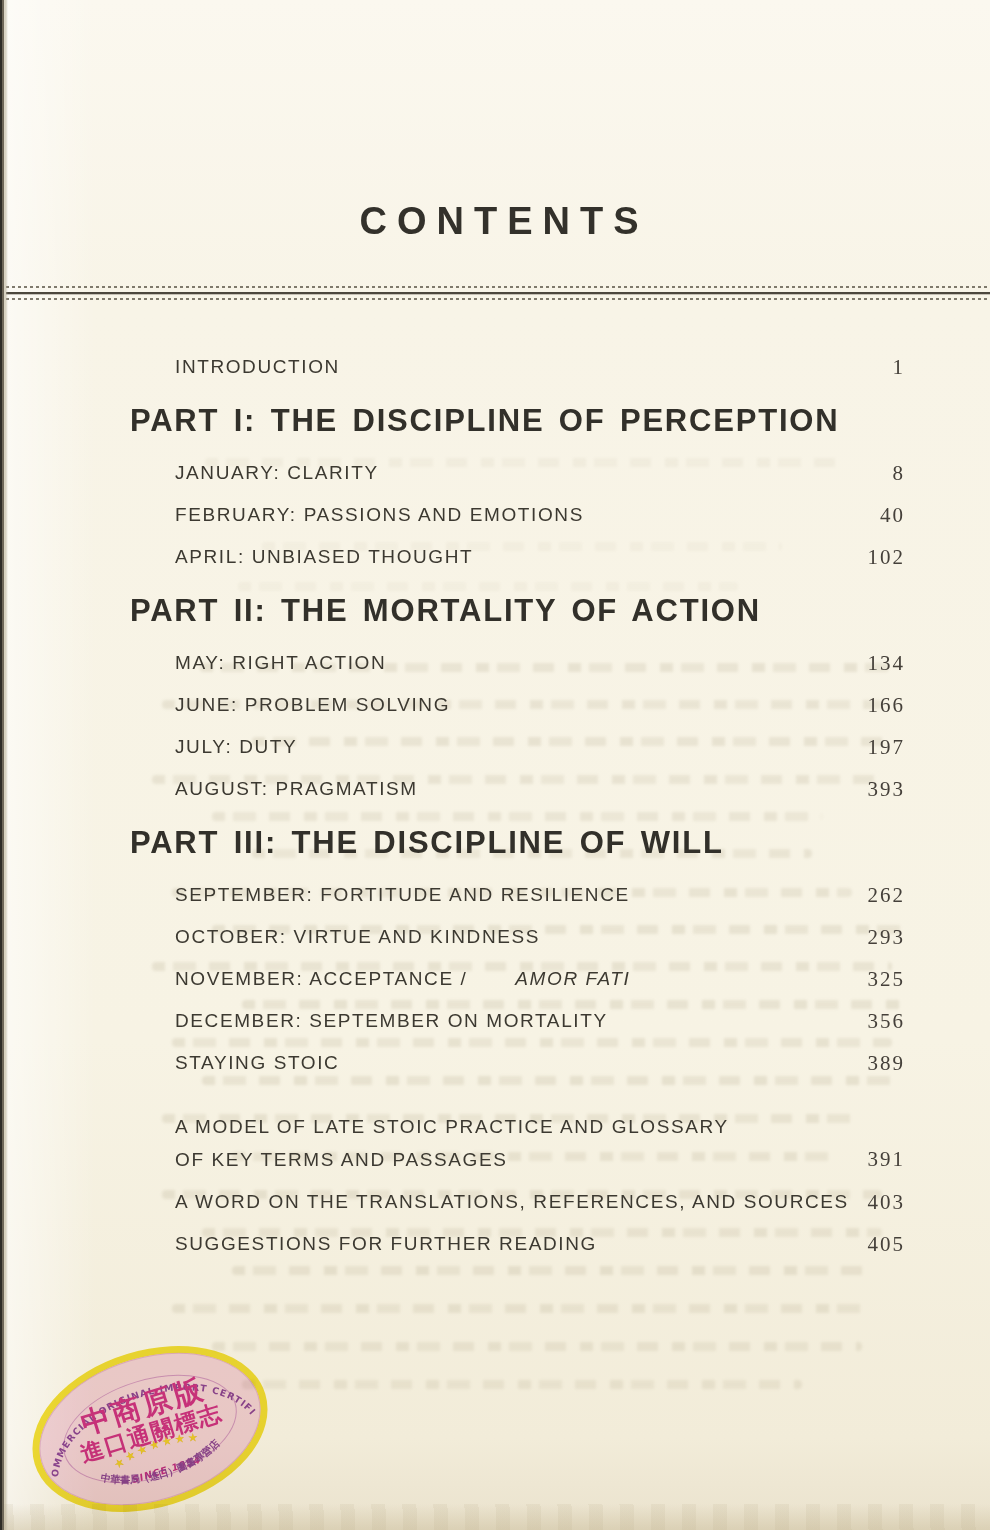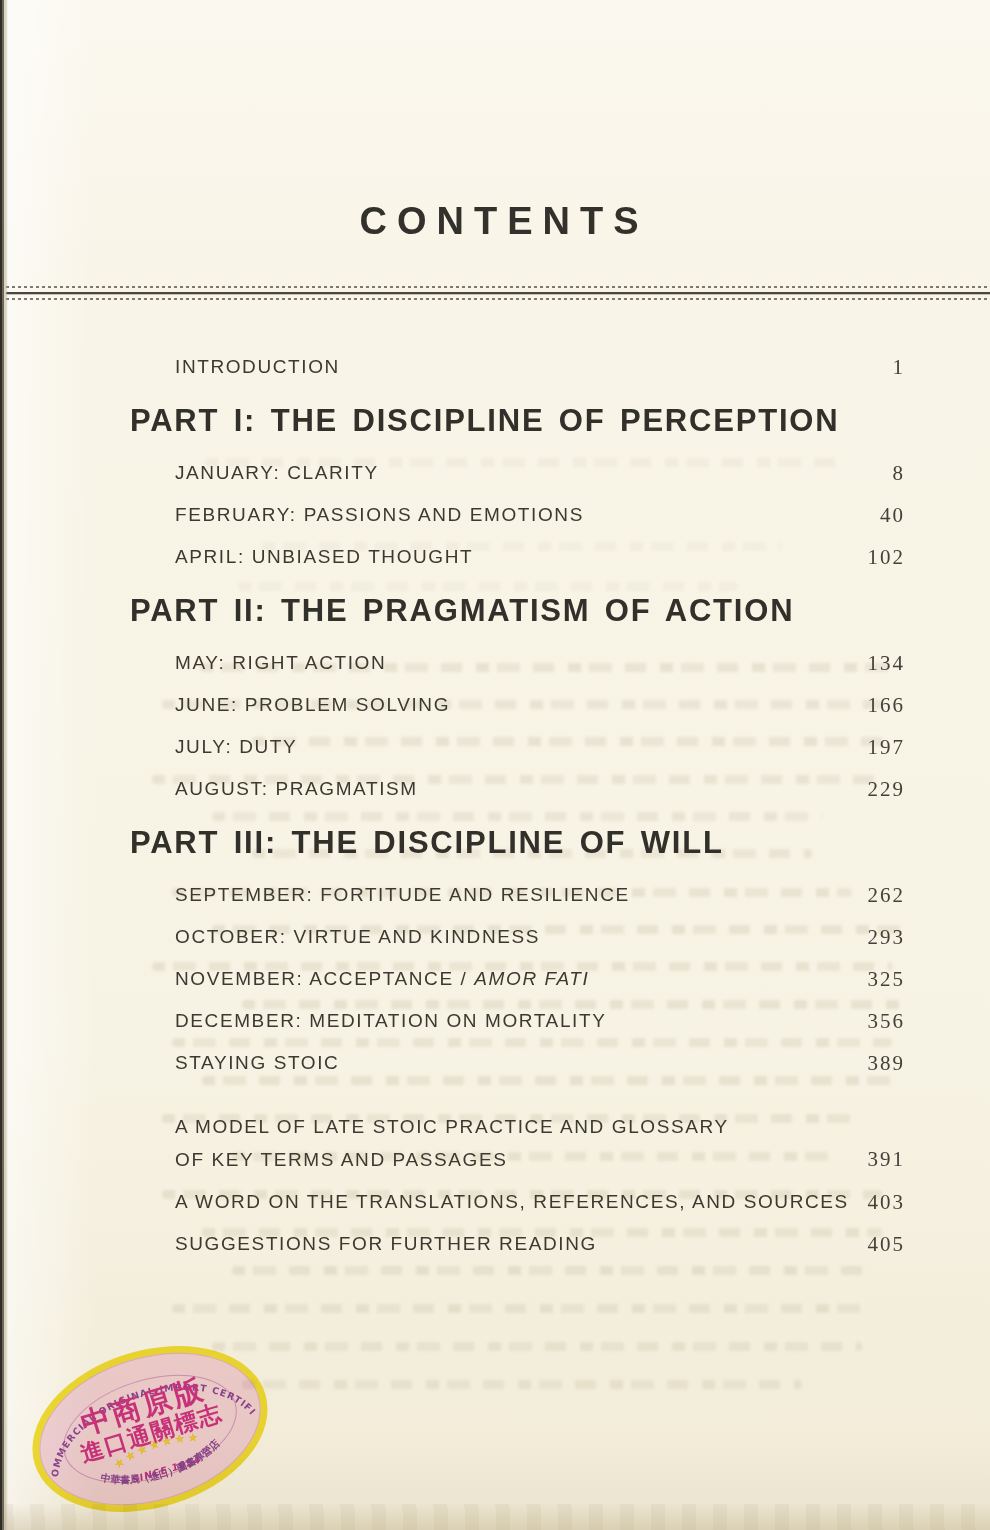--- a/index.html
+++ b/index.html
@@ -31,21 +31,21 @@
   }
   
   .rules{position:absolute;top:286px;left:6px;right:0;z-index:2;}
   .rule-dot{height:2px;background:repeating-linear-gradient(90deg,rgba(96,90,76,.8) 0 3px,rgba(96,90,76,0) 3px 6px);}
   .rule-solid{height:2px;background:#4c473d;margin:4px 0;box-shadow:0 1px 0 rgba(76,71,61,.3);}
   
   .toc{position:absolute;left:130px;top:356px;width:775px;z-index:3;color:#3c3931;}
   .row{display:flex;justify-content:space-between;align-items:flex-end;}
   .row.entry{padding-left:45px;font-size:19px;letter-spacing:1.6px;line-height:22px;margin-bottom:20px;}
   .row.entry .lbl{white-space:nowrap;}
-  .row.entry .lbl i{font-style:italic;}
+  .row.entry .lbl i{font-style:italic;margin-left:41px;}
   .row.part{
     display:block;font-size:31px;font-weight:700;letter-spacing:1.8px;word-spacing:4px;
     line-height:26px;color:#32302a;margin:30px 0 28px 0;
   }
   .row.two{display:block;padding-left:45px;font-size:19px;letter-spacing:1.6px;line-height:22px;margin-bottom:20px;}
   .row.two .l1{margin-bottom:10px;}
   .row.two .l2{display:flex;justify-content:space-between;align-items:baseline;}
   .pagenum{
     font-family:"Liberation Serif",serif;font-size:21px;letter-spacing:2px;
     color:#45403a;white-space:nowrap;padding-left:12px;
@@ -122,61 +122,61 @@
     <span class="lbl"><span class="t">FEBRUARY: PASSIONS AND EMOTIONS</span></span>
     <span class="pagenum">40</span>
   </div>
 
 
   <div class="row entry">
     <span class="lbl"><span class="t">APRIL: UNBIASED THOUGHT</span></span>
     <span class="pagenum">102</span>
   </div>
 
-  <div class="row part"><span class="t">PART II: THE PRAGMATISM OF ACTION</span></div>
+  <div class="row part"><span class="t">PART II: THE MORTALITY OF ACTION</span></div>
 
   <div class="row entry">
     <span class="lbl"><span class="t">MAY: RIGHT ACTION</span></span>
     <span class="pagenum">134</span>
   </div>
 
   <div class="row entry">
     <span class="lbl"><span class="t">JUNE: PROBLEM SOLVING</span></span>
     <span class="pagenum">166</span>
   </div>
 
   <div class="row entry">
     <span class="lbl"><span class="t">JULY: DUTY</span></span>
     <span class="pagenum">197</span>
   </div>
 
   <div class="row entry">
     <span class="lbl"><span class="t">AUGUST: PRAGMATISM</span></span>
-    <span class="pagenum">229</span>
+    <span class="pagenum">393</span>
   </div>
 
   <div class="row part"><span class="t">PART III: THE DISCIPLINE OF WILL</span></div>
 
   <div class="row entry">
     <span class="lbl"><span class="t">SEPTEMBER: FORTITUDE AND RESILIENCE</span></span>
     <span class="pagenum">262</span>
   </div>
 
   <div class="row entry">
     <span class="lbl"><span class="t">OCTOBER: VIRTUE AND KINDNESS</span></span>
     <span class="pagenum">293</span>
   </div>
 
   <div class="row entry">
     <span class="lbl"><span class="t">NOVEMBER: ACCEPTANCE / </span><i class="it">AMOR FATI</i></span>
     <span class="pagenum">325</span>
   </div>
 
   <div class="row entry">
-    <span class="lbl"><span class="t">DECEMBER: MEDITATION ON MORTALITY</span></span>
+    <span class="lbl"><span class="t">DECEMBER: SEPTEMBER ON MORTALITY</span></span>
     <span class="pagenum">356</span>
   </div>
 
   <div class="row entry">
     <span class="lbl"><span class="t">STAYING STOIC</span></span>
     <span class="pagenum">389</span>
   </div>
 
   <div class="row two">
     <div class="l1">A MODEL OF LATE STOIC PRACTICE AND GLOSSARY</div>

